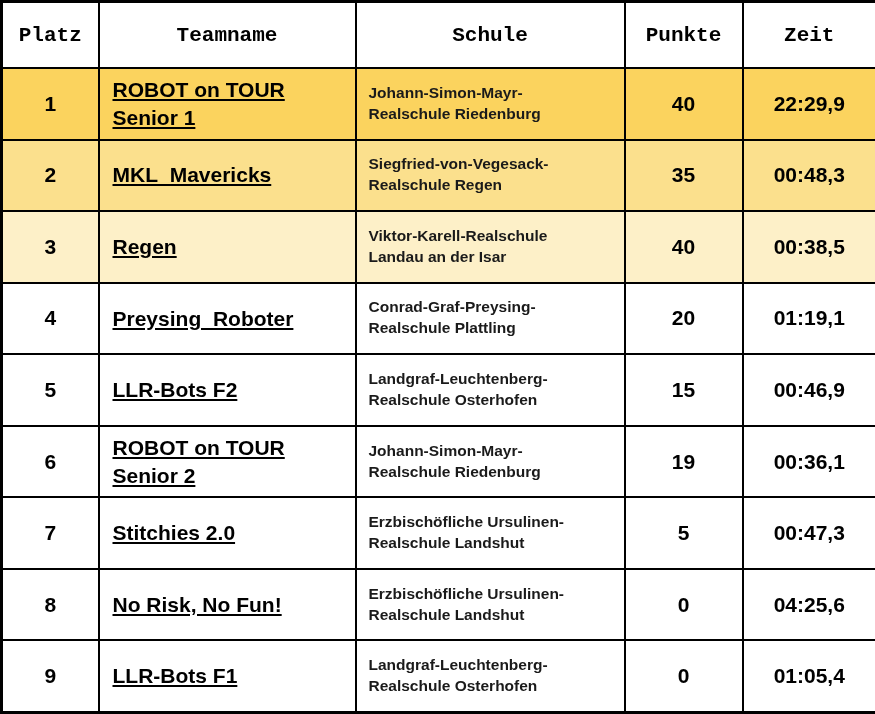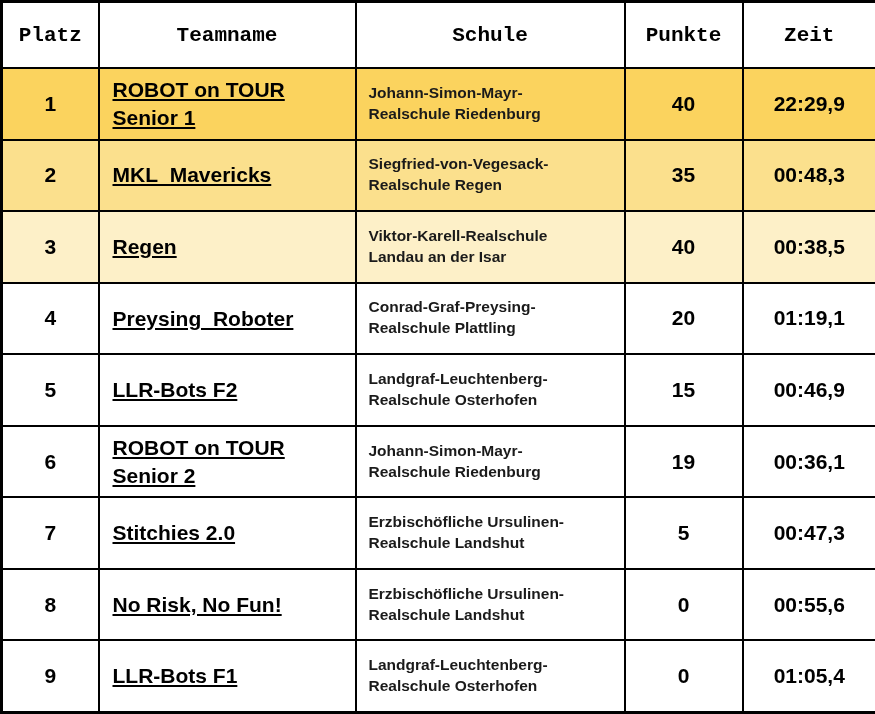--- a/index.html
+++ b/index.html
@@ -136,21 +136,21 @@
 Realschule Landshut</td>
         <td class="punkte">5</td>
         <td class="zeit">00:47,3</td>
       </tr>
       <tr style="background: rgb(255, 255, 255);">
         <td class="platz">8</td>
         <td class="teamname">No Risk, No Fun!</td>
         <td class="schule">Erzbischöfliche Ursulinen-
 Realschule Landshut</td>
         <td class="punkte">0</td>
-        <td class="zeit">00:55,6</td>
+        <td class="zeit">04:25,6</td>
       </tr>
       <tr style="background: rgb(255, 255, 255);">
         <td class="platz">9</td>
         <td class="teamname">LLR-Bots F1</td>
         <td class="schule">Landgraf-Leuchtenberg-
 Realschule Osterhofen</td>
         <td class="punkte">0</td>
         <td class="zeit">01:05,4</td>
       </tr>
     </tbody>

